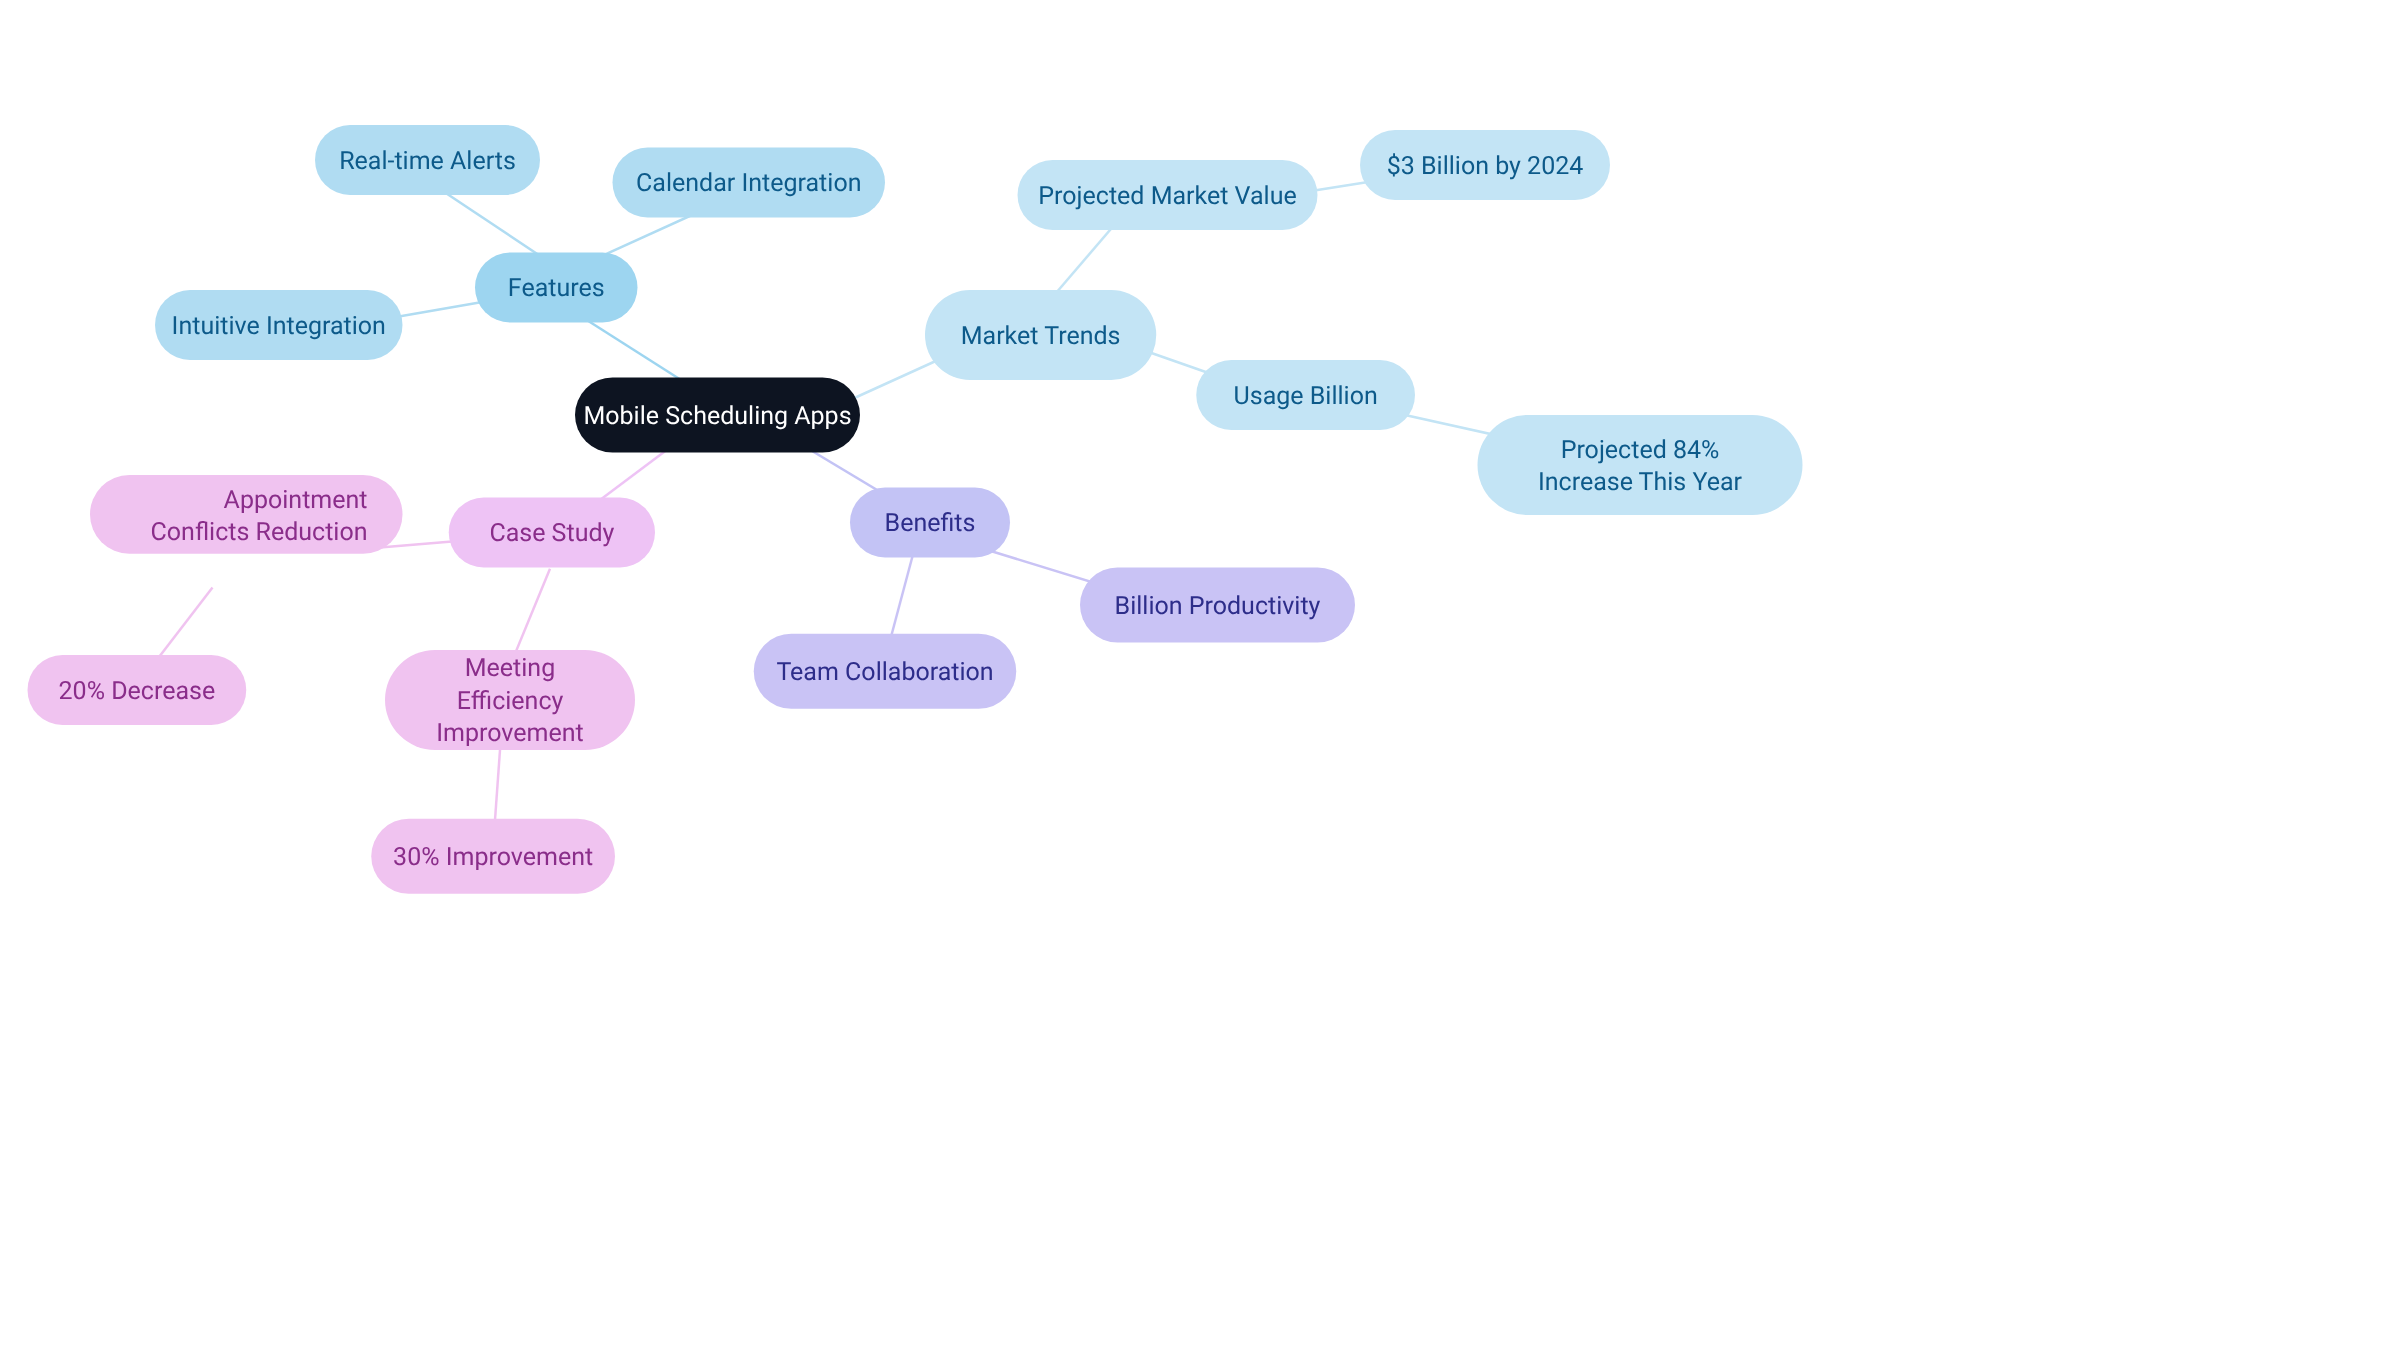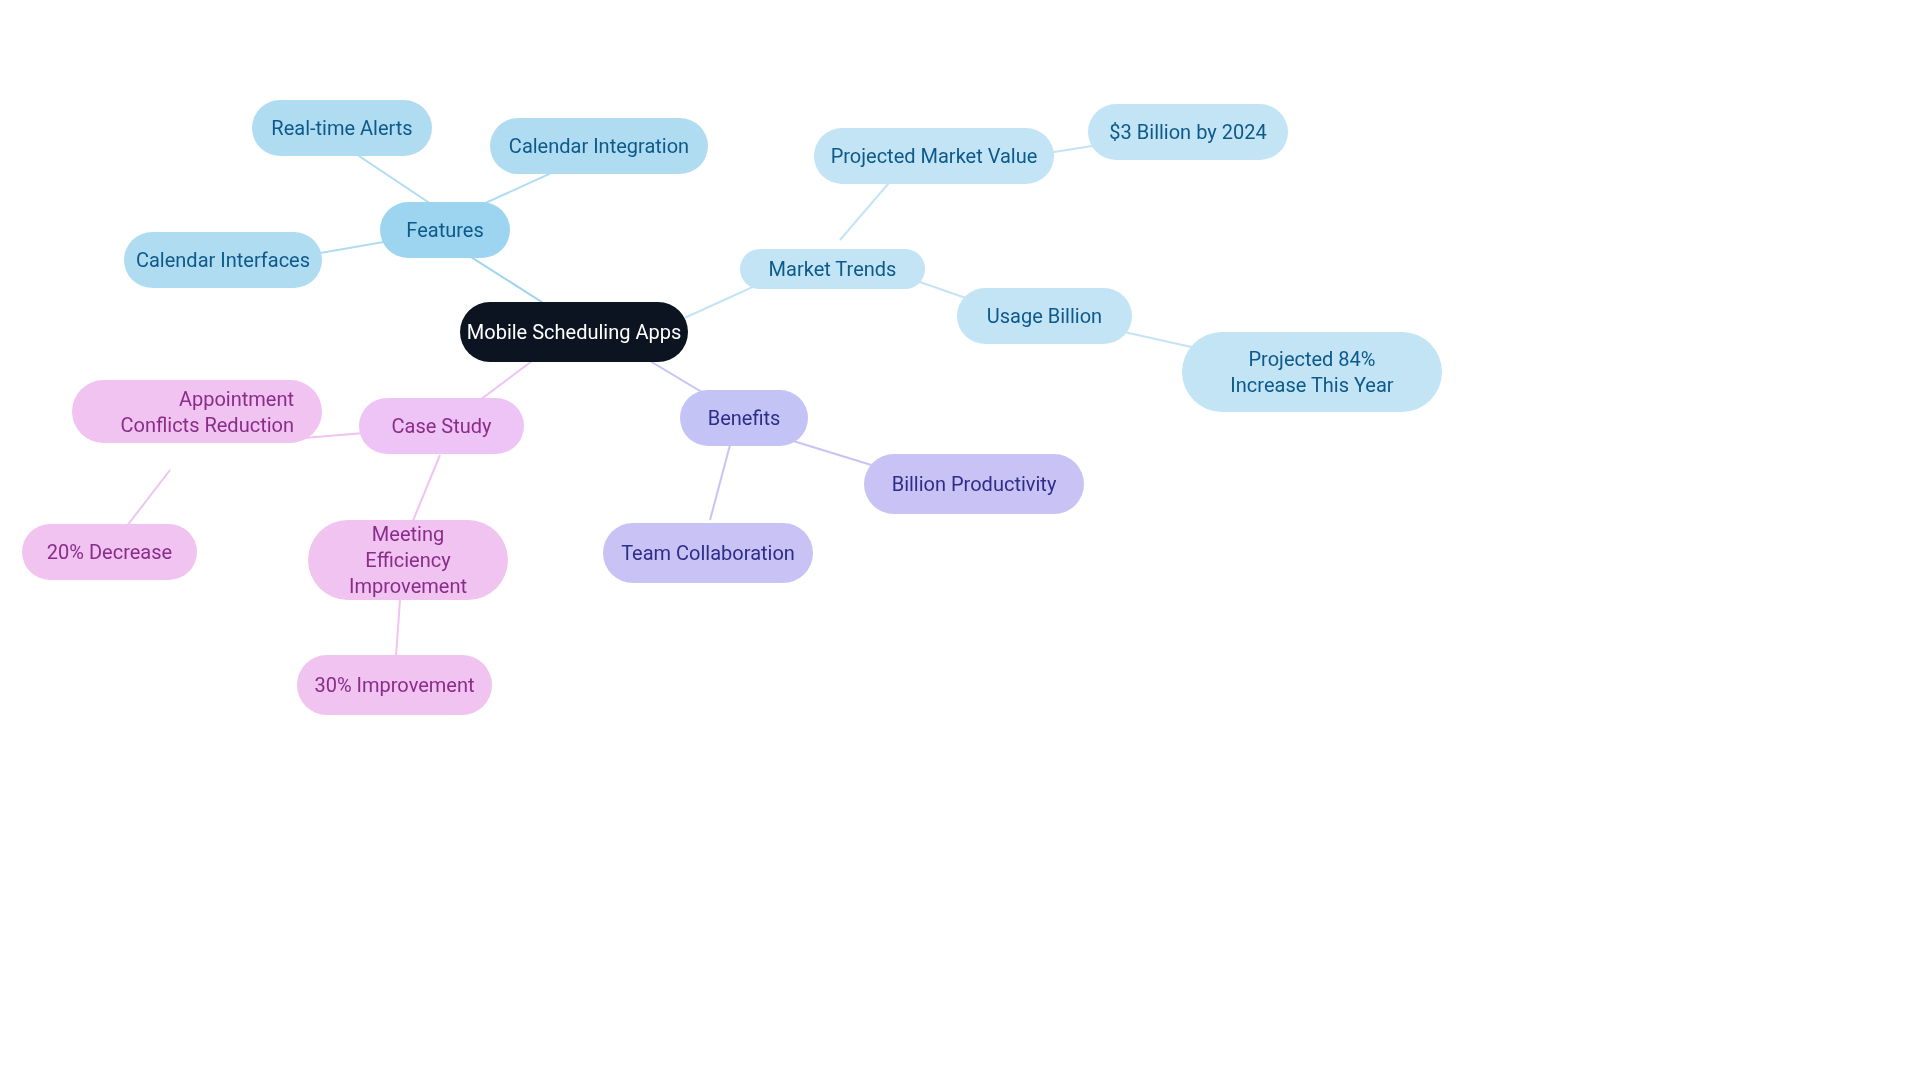--- a/index.html
+++ b/index.html
@@ -105,29 +105,29 @@
   <line x1="440" y1="455" x2="405" y2="540" stroke="#f0c3f0" stroke-width="2"></line>
 
   <line x1="400" y1="600" x2="395" y2="670" stroke="#f0c3f0" stroke-width="2"></line>
 </svg>
 
 <div class="node root" style="left:460px; top:302px; width:228px; height:60px;">Mobile Scheduling Apps</div>
 
 <div class="node blue1" style="left:380px; top:202px; width:130px; height:56px;">Features</div>
 <div class="node blue2" style="left:252px; top:100px; width:180px; height:56px;">Real-time Alerts</div>
 <div class="node blue2" style="left:490px; top:118px; width:218px; height:56px;">Calendar Integration</div>
-<div class="node blue2" style="left:124px; top:232px; width:198px; height:56px;">Calendar Interfaces</div>
+<div class="node blue2" style="left:124px; top:232px; width:198px; height:56px;">Intuitive Integration</div>
 
-<div class="node blue3" style="left:740px; top:249px; width:185px; height:40px;">Market Trends</div>
+<div class="node blue3" style="left:740px; top:232px; width:185px; height:72px;">Market Trends</div>
 <div class="node blue3" style="left:814px; top:128px; width:240px; height:56px;">Projected Market Value</div>
 <div class="node blue3" style="left:1088px; top:104px; width:200px; height:56px;">$3 Billion by 2024</div>
 <div class="node blue3" style="left:957px; top:288px; width:175px; height:56px;">Usage Billion</div>
 <div class="node blue3 wrap" style="left:1182px; top:332px; width:260px; height:80px;">Projected 84% Increase This Year</div>
 
 <div class="node purple1" style="left:680px; top:390px; width:128px; height:56px;">Benefits</div>
-<div class="node purple2" style="left:603px; top:507px; width:210px; height:60px;margin-top:16px;">Team Collaboration</div>
+<div class="node purple2" style="left:603px; top:507px; width:210px; height:60px;">Team Collaboration</div>
 <div class="node purple2" style="left:864px; top:454px; width:220px; height:60px;">Billion Productivity</div>
 
 <div class="node pink1" style="left:359px; top:398px; width:165px; height:56px;">Case Study</div>
 <div class="node pink2 wrap" style="left:72px; top:380px; width:250px; height:63px;text-align:right;">Appointment Conflicts Reduction</div>
 <div class="node pink2" style="left:22px; top:524px; width:175px; height:56px;">20% Decrease</div>
 <div class="node pink2 wrap" style="left:308px; top:520px; width:200px; height:80px;">Meeting Efficiency Improvement</div>
 <div class="node pink2" style="left:297px; top:655px; width:195px; height:60px;">30% Improvement</div>
 
 </body></html>

